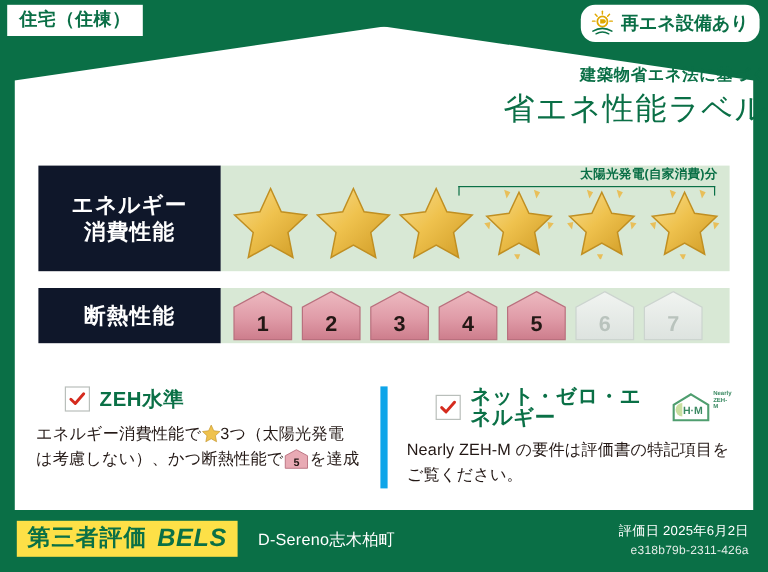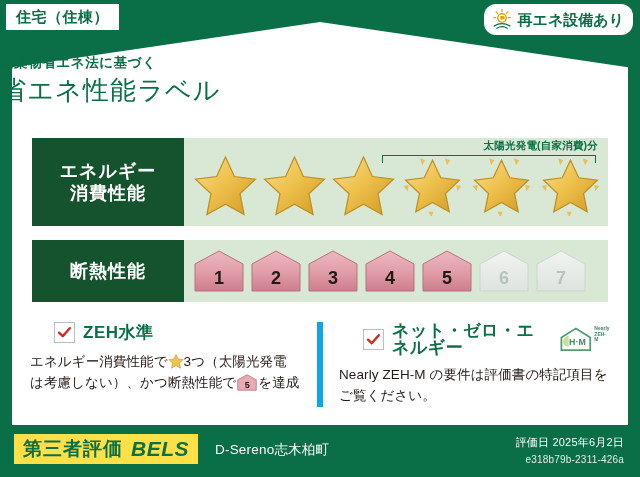--- a/index.html
+++ b/index.html
@@ -28,30 +28,30 @@
   }
   .tag-renew{
     position:absolute;right:7px;top:4px;z-index:6;
     background:#ffffff;padding:4px 9px 5px 7px;
     display:flex;align-items:center;gap:5px;
     font-size:15px;font-weight:bold;color:#0a6f46;line-height:1;border-radius:12px;
   }
   .sun-icon{width:22px;height:22px;display:block;}
   
   .title-wrap{
-    position:absolute;left:0;right:0;top:55px;text-align:left;z-index:5;
+    position:absolute;left:0;right:0;top:55px;text-align:right;z-index:5;
   }
   .title-sub{font-size:13.5px;font-weight:bold;color:#0a6f46;letter-spacing:0.6px;line-height:1.2;}
   .title-main{font-size:26px;font-weight:normal;color:#0a6f46;letter-spacing:1.2px;margin-top:5px;line-height:1.1;}
   
   .row{position:absolute;left:32px;width:576px;display:flex;align-items:stretch;}
   .row.energy{top:138px;height:88px;}
-  .row.insul{top:240px;height:62px;}
+  .row.insul{top:240px;height:46px;}
   .row-label{
-    background:#14532d;color:#ffffff;font-weight:bold;
+    background:#0f172a;color:#ffffff;font-weight:bold;
     display:flex;flex-direction:column;align-items:center;justify-content:center;
     line-height:1.25;letter-spacing:1px;flex:0 0 152px;
   }
   .row.energy .row-label{font-size:18px;}
   .row.insul .row-label{font-size:18px;}
   .row-body{
     flex:1;background:#d8e8d5;position:relative;
     display:flex;align-items:center;
   }
   

